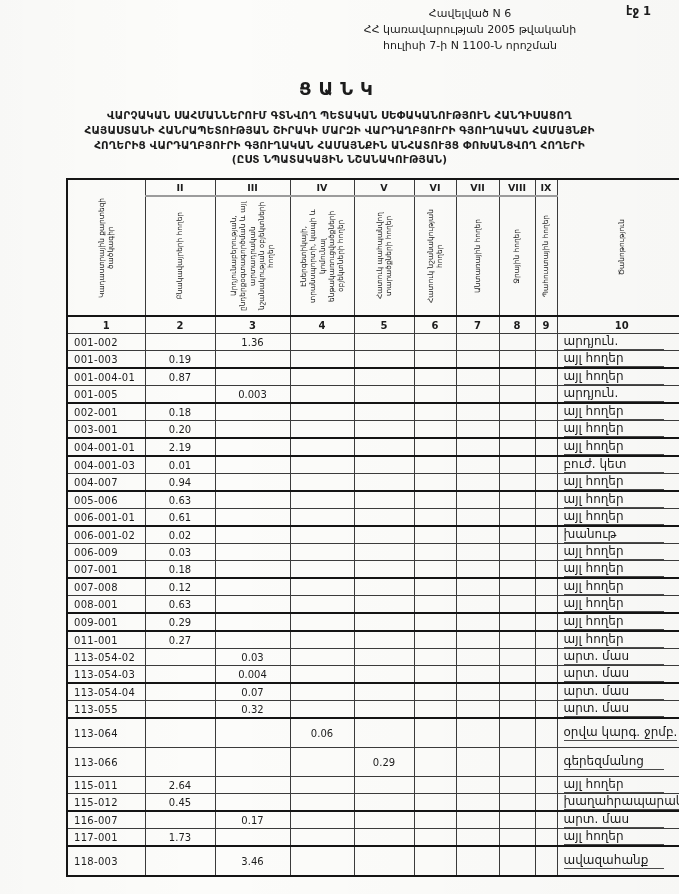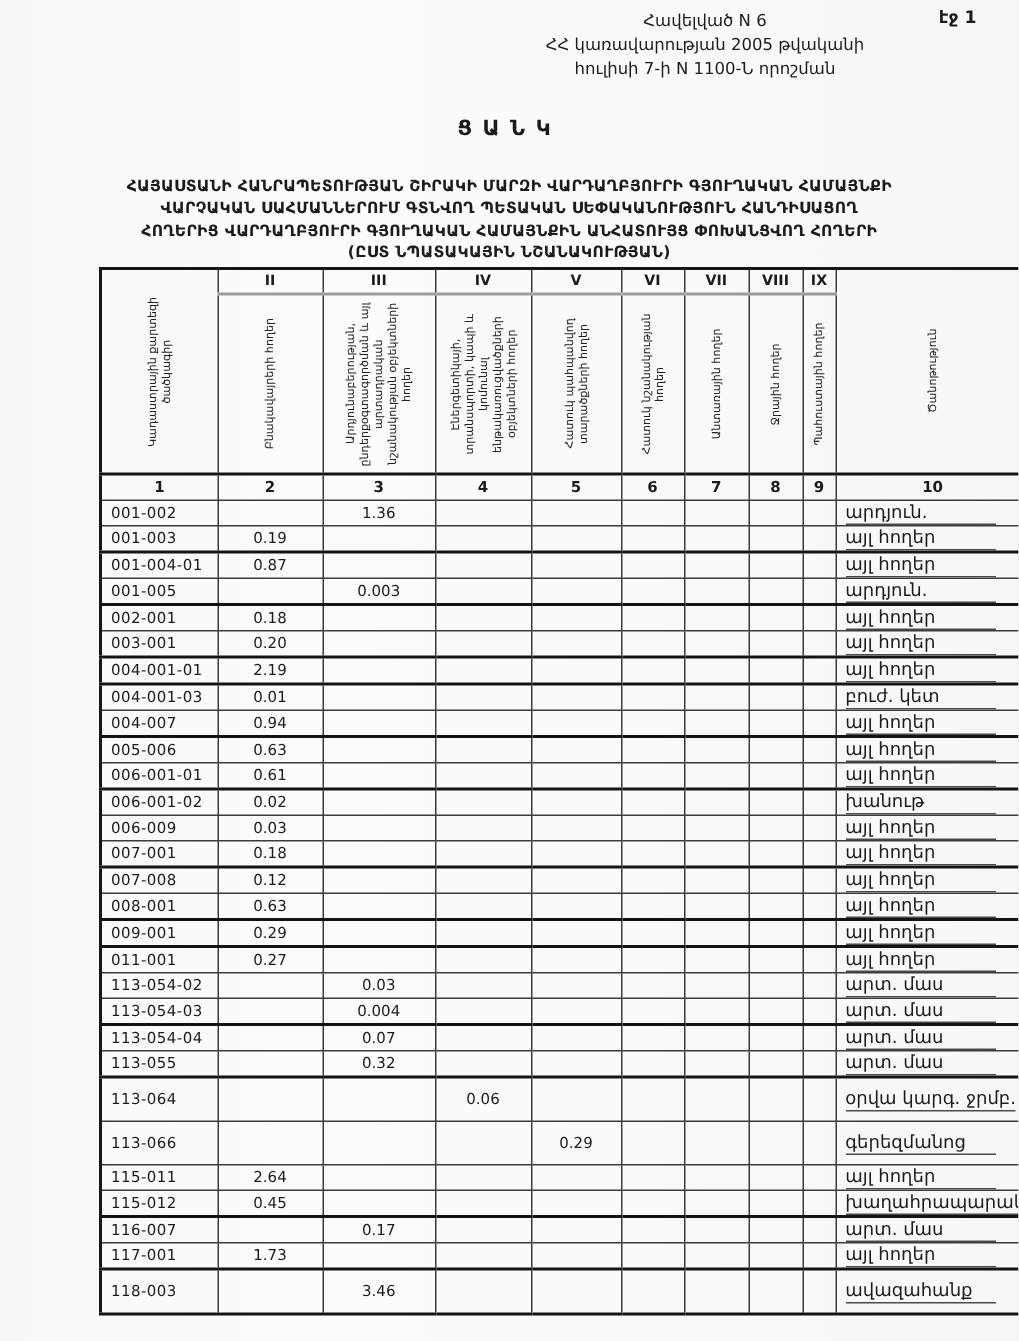--- a/index.html
+++ b/index.html
@@ -6,21 +6,21 @@
   body{font-family:"DejaVu Sans","Liberation Sans",sans-serif;background:#e8e8e6;}
   .page{position:relative;width:679px;height:894px;margin:0 auto;background:#fcfcfa;
         overflow:hidden;color:#1c1c1c;
         background-image:linear-gradient(90deg,rgba(0,0,0,0.015),rgba(0,0,0,0) 30%,rgba(0,0,0,0.02));}
   
   .doc-header{position:absolute;top:6px;left:285px;width:370px;text-align:center;
               font-size:11px;font-weight:normal;line-height:1.45;}
   .page-label{position:absolute;top:4px;right:28px;font-size:11.5px;font-weight:bold;padding-left:40px;}
   
   .title-block{position:absolute;top:78px;left:10px;width:659px;text-align:center;font-weight:bold;}
-  .title-heading{font-size:14px;letter-spacing:7px;margin-bottom:23px;}
+  .title-heading{font-size:18px;letter-spacing:7px;margin-bottom:9px;}
   .title-line{font-size:10.4px;line-height:1.42;letter-spacing:0.2px;}
   
   .table-wrap{position:absolute;left:18px;top:178px;margin-left:48px;}
   table{border-collapse:collapse;table-layout:fixed;width:620px;border:2px solid #161616;}
   th,td{border:1px solid #3b3b3b;padding:0;font-weight:normal;overflow:hidden;}
   th.roman{height:15px;font-size:9.5px;font-weight:bold;text-align:center;
            border-bottom:2px solid #9c9c9c;}
   th.cat{height:118px;vertical-align:middle;text-align:center;}
   th.span-head{vertical-align:middle;text-align:center;}
   .vt{writing-mode:vertical-rl;transform:rotate(180deg);font-size:7.4px;line-height:1.25;
@@ -42,22 +42,22 @@
   <div class="page-label">էջ 1</div>
 
   <div class="doc-header">
     <div>Հավելված N 6</div>
     <div>ՀՀ կառավարության 2005 թվականի</div>
     <div>հուլիսի 7-ի  N 1100-Ն որոշման</div>
   </div>
 
   <div class="title-block">
     <div class="title-heading">ՑԱՆԿ</div>
+    <div class="title-line">ՎԱՐՉԱԿԱՆ ՍԱՀՄԱՆՆԵՐՈՒՄ ԳՏՆՎՈՂ ՊԵՏԱԿԱՆ ՍԵՓԱԿԱՆՈՒԹՅՈՒՆ ՀԱՆԴԻՍԱՑՈՂ</div>
     <div class="title-line">ՀԱՅԱՍՏԱՆԻ ՀԱՆՐԱՊԵՏՈՒԹՅԱՆ ՇԻՐԱԿԻ ՄԱՐԶԻ ՎԱՐԴԱՂԲՅՈՒՐԻ ԳՅՈՒՂԱԿԱՆ ՀԱՄԱՅՆՔԻ</div>
-    <div class="title-line">ՎԱՐՉԱԿԱՆ ՍԱՀՄԱՆՆԵՐՈՒՄ ԳՏՆՎՈՂ ՊԵՏԱԿԱՆ ՍԵՓԱԿԱՆՈՒԹՅՈՒՆ ՀԱՆԴԻՍԱՑՈՂ</div>
     <div class="title-line">ՀՈՂԵՐԻՑ ՎԱՐԴԱՂԲՅՈՒՐԻ ԳՅՈՒՂԱԿԱՆ ՀԱՄԱՅՆՔԻՆ ԱՆՀԱՏՈՒՅՑ ՓՈԽԱՆՑՎՈՂ ՀՈՂԵՐԻ</div>
     <div class="title-line">(ԸՍՏ ՆՊԱՏԱԿԱՅԻՆ ՆՇԱՆԱԿՈՒԹՅԱՆ)</div>
   </div>
 
   <div class="table-wrap">
     <table>
       <colgroup>
         <col style="width:78px">
           <col style="width:70px">
           <col style="width:75px">

